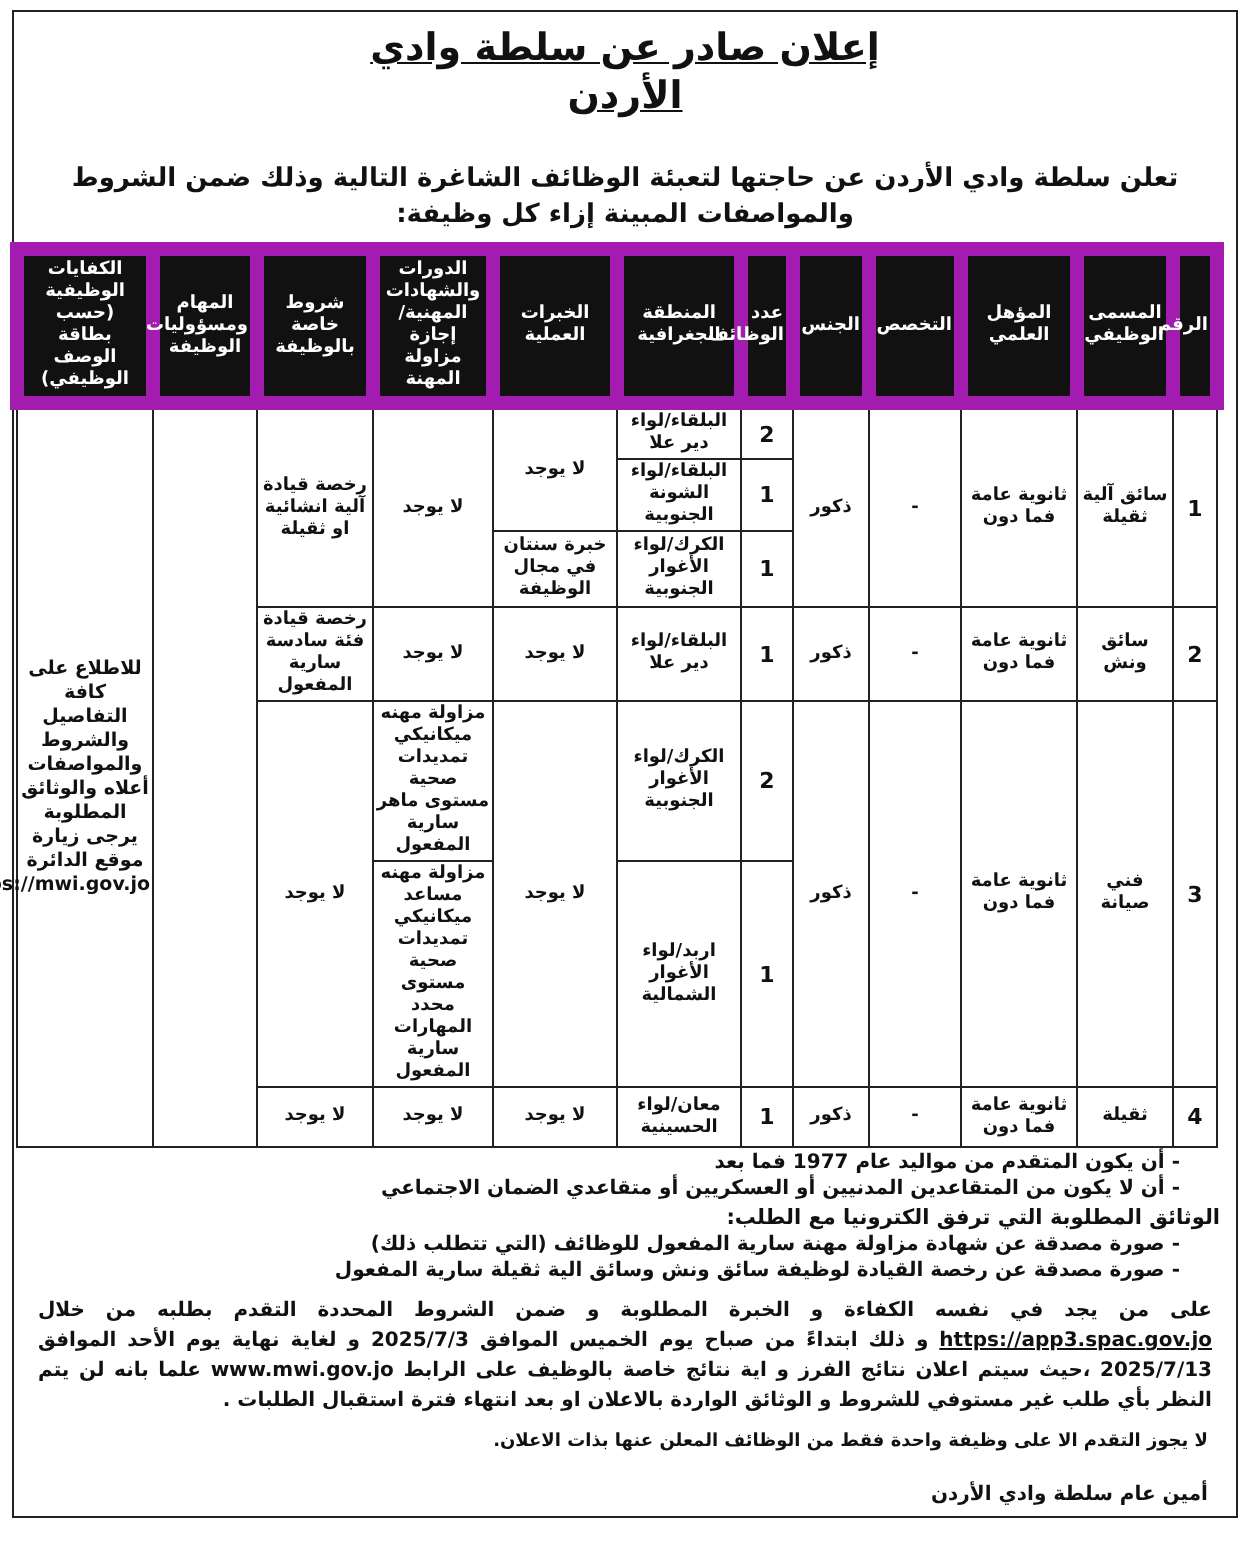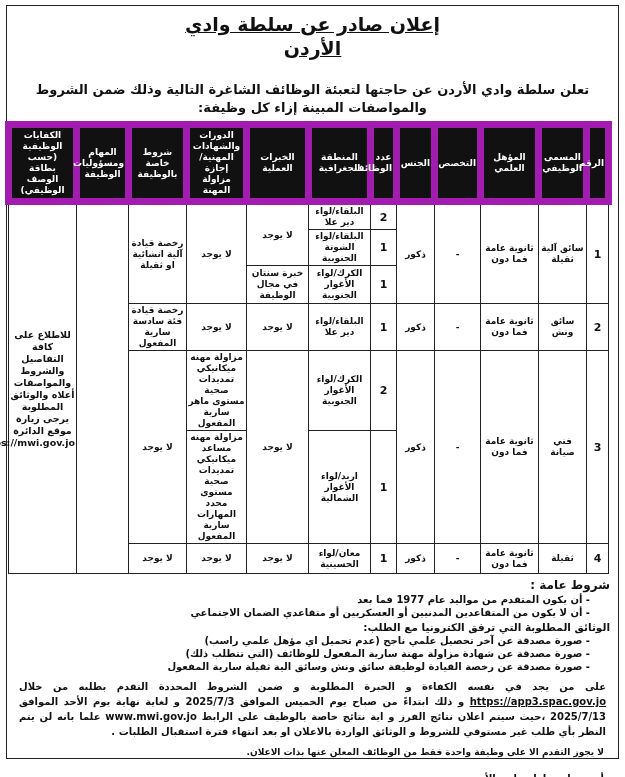--- a/index.html
+++ b/index.html
@@ -125,29 +125,27 @@
         <td>ذكور</td>
         <td class="num">1</td>
         <td>معان/لواء الحسينية</td>
         <td>لا يوجد</td>
         <td>لا يوجد</td>
         <td>لا يوجد</td>
       </tr>
     </tbody>
   </table>
 
-  <div class="gen-title">شروط عامة :</div>
   <ul class="conds">
     <li>أن يكون المتقدم من مواليد عام 1977 فما بعد</li>
     <li>أن لا يكون من المتقاعدين المدنيين أو العسكريين أو متقاعدي الضمان الاجتماعي</li>
   </ul>
 
   <div class="docs-title">الوثائق المطلوبة التي ترفق الكترونيا مع الطلب:</div>
   <ul class="conds">
-    <li>صورة مصدقة عن آخر تحصيل علمي ناجح (عدم تحميل اي مؤهل علمي راسب)</li>
     <li>صورة مصدقة عن شهادة مزاولة مهنة سارية المفعول للوظائف (التي تتطلب ذلك)</li>
     <li>صورة مصدقة عن رخصة القيادة لوظيفة سائق ونش وسائق الية ثقيلة سارية المفعول</li>
   </ul>
 
   <div class="para">
     <span>على من يجد في نفسه الكفاءة و الخبرة المطلوبة و ضمن الشروط المحددة التقدم بطلبه من خلال</span>
     <span class="u" style="direction:ltr;unicode-bidi:embed;">https://app3.spac.gov.jo</span>
     <span>و ذلك ابتداءً من صباح يوم الخميس الموافق 2025/7/3 و لغاية نهاية يوم الأحد الموافق 2025/7/13 ،حيث سيتم اعلان نتائج الفرز و اية نتائج خاصة بالوظيف على الرابط www.mwi.gov.jo علما بانه لن يتم النظر بأي طلب غير مستوفي للشروط و الوثائق الواردة بالاعلان او بعد انتهاء فترة استقبال الطلبات .</span>
   </div>
 

